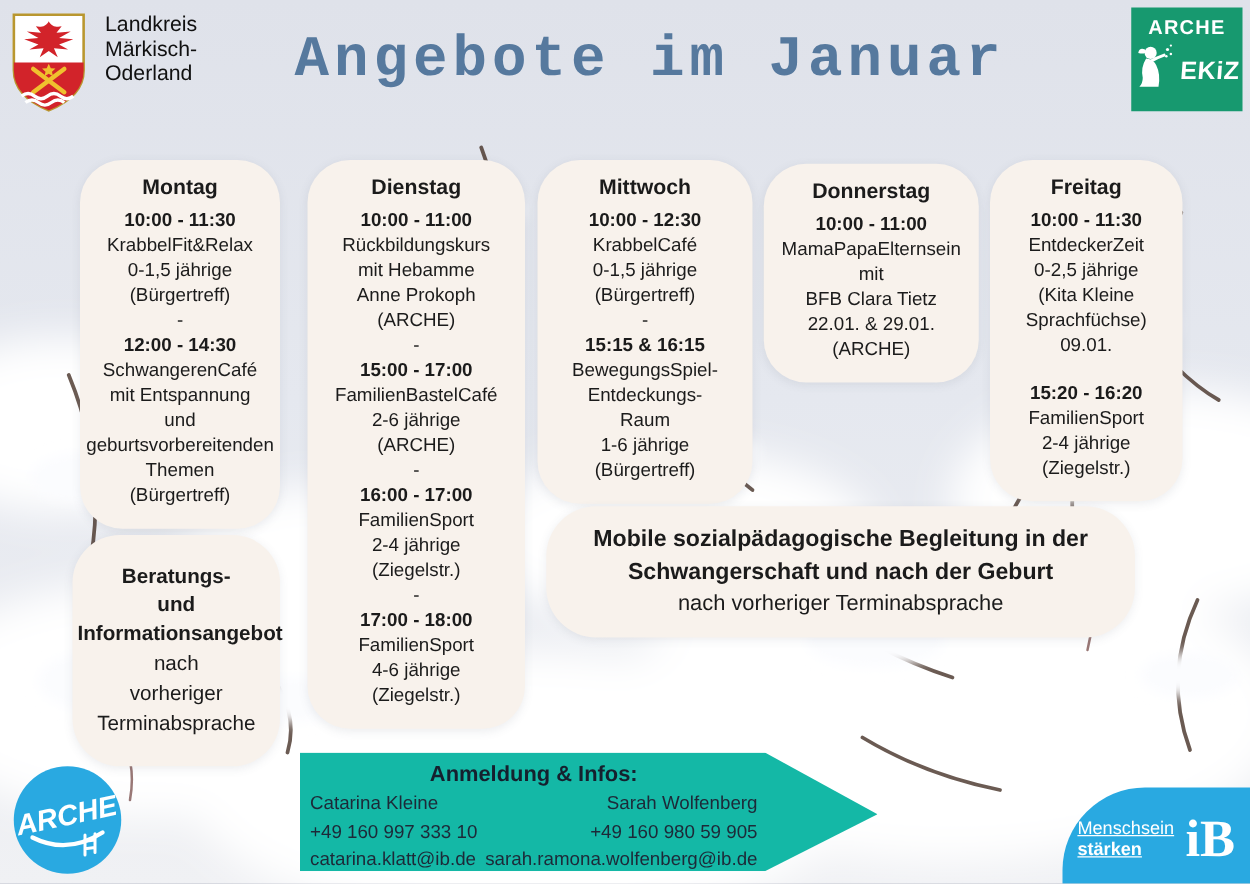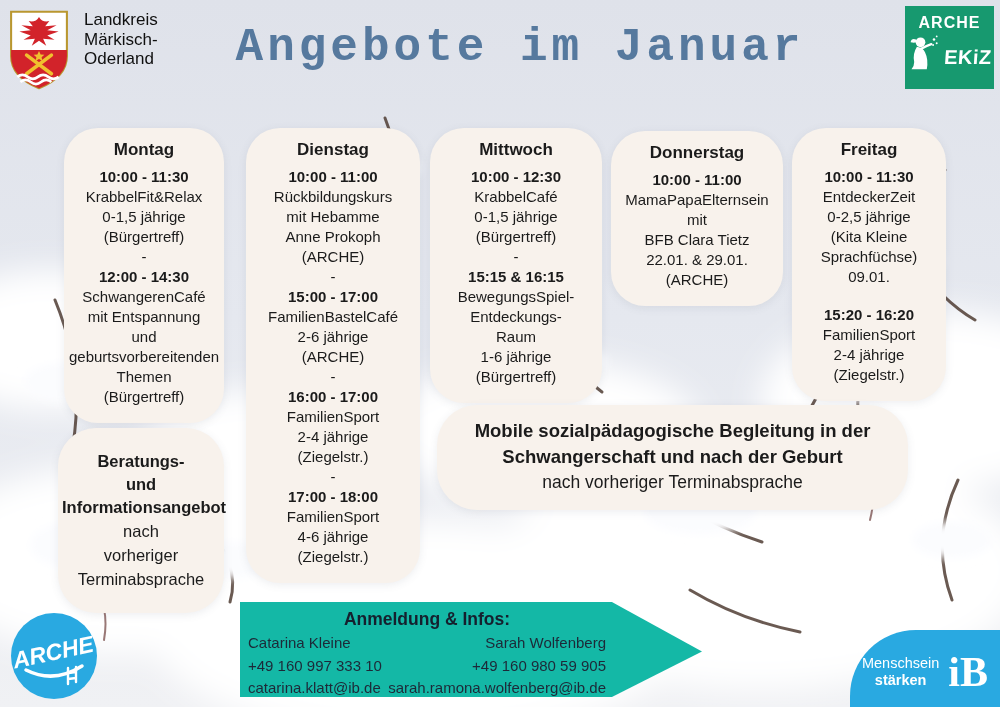--- a/index.html
+++ b/index.html
@@ -61,21 +61,21 @@
   .bcol-right{text-align:right;}
 
   
   .arche-circle{position:absolute;left:10px;top:612px;width:88px;height:88px;}
   .ib-block{
     position:absolute;right:0;bottom:0;width:150px;height:77px;
     background:#29a9e1;border-top-left-radius:66px;color:#fff;
     display:flex;align-items:center;justify-content:flex-end;gap:9px;
     box-sizing:border-box;padding:12px 12px 6px 0;
   }
-  .ib-text{text-align:center;font-size:14.5px;line-height:17px;}
+  .ib-text{text-align:left;font-size:14.5px;line-height:17px;text-decoration:underline;}
   .ib-text .b{font-weight:bold;}
   .ib-mono{font-family:"Liberation Serif","DejaVu Serif",serif;font-weight:bold;font-size:42px;line-height:38px;}
 </style>
 </head>
 <body>
 
 <div class="stage">
 
   <svg class="bg" viewBox="0 0 1000 707" aria-hidden="true">
     <defs>

